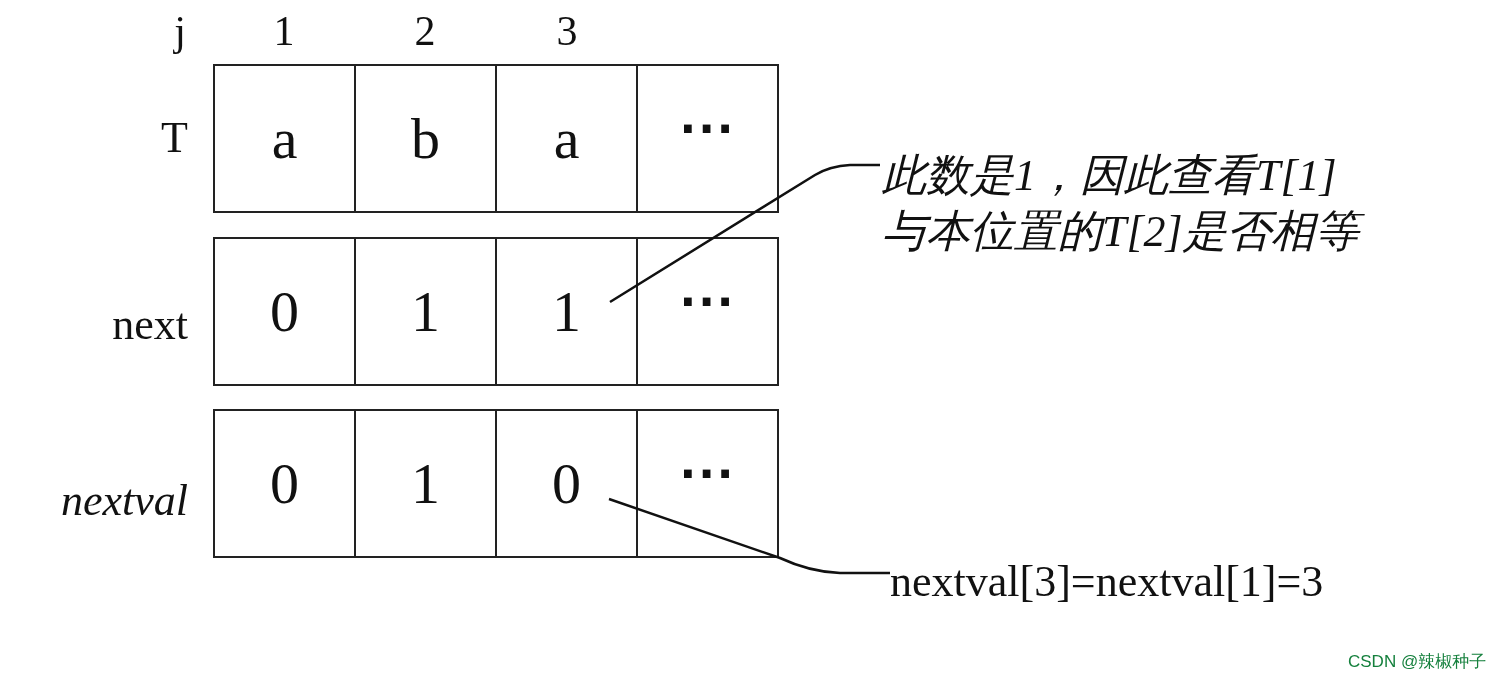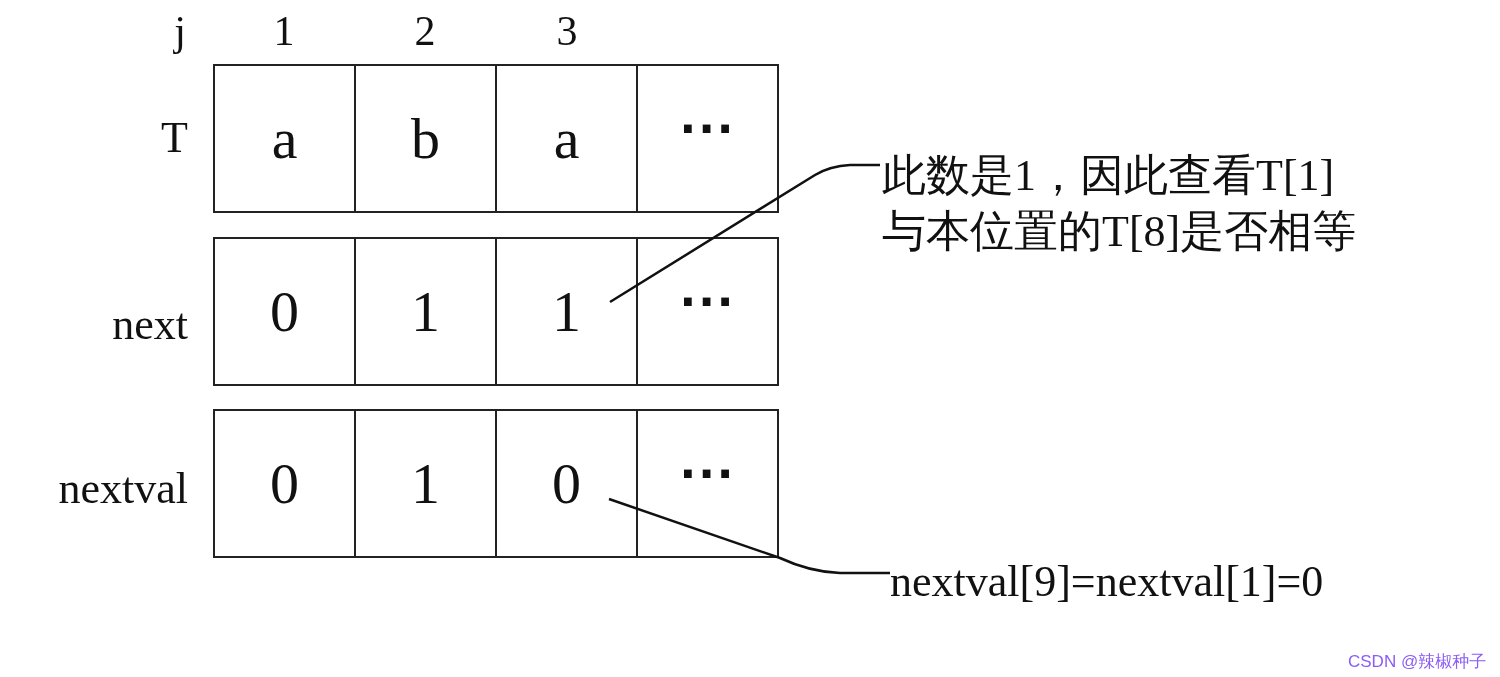--- a/index.html
+++ b/index.html
@@ -9,21 +9,21 @@
   .idx { font-size:42px; top:6px; width:60px; text-align:center; line-height:50px; }
   .rowlabel { font-size:44px; right:1312px; text-align:right; white-space:nowrap; line-height:50px; }
   .row { position:absolute; left:213px; width:566px; height:149px; border:2.5px solid #222;
          box-sizing:border-box; display:flex; }
   .cell { flex:1; border-right:2px solid #222; display:flex; align-items:center; justify-content:center;
           font-size:58px; }
   .cell:last-child { border-right:none; }
   .dots { font-size:44px; letter-spacing:2px; margin-top:-20px; font-family:"DejaVu Sans",sans-serif; font-weight:bold; }
   .note { font-size:44px; line-height:56px; white-space:nowrap;
           font-family:"Liberation Serif","DejaVu Serif",serif; }
-  .wm { font-size:17px; color:#8b5cf6; font-family:"Liberation Sans","DejaVu Sans",sans-serif; }
+  .wm { font-size:17px; color:#15803d; font-family:"Liberation Sans","DejaVu Sans",sans-serif; }
   svg { position:absolute; left:0; top:0; }
 </style>
 </head>
 <body>
 
 <div class="abs idx" style="left:150px;">j</div>
 <div class="abs idx" style="left:254px;">1</div>
 <div class="abs idx" style="left:395px;">2</div>
 <div class="abs idx" style="left:537px;">3</div>
 
@@ -40,36 +40,36 @@
 <div class="abs rowlabel" style="top:300px;">next</div>
 <div class="row" style="top:237px;">
   <div class="cell">0</div>
   <div class="cell">1</div>
   <div class="cell">1</div>
   <div class="cell">
       <span class="dots">···</span>
     </div>
 </div>
 
-<div class="abs rowlabel" style="top:464px;">nextval</div>
+<div class="abs rowlabel" style="top:476px;font-style:italic;">nextval</div>
 <div class="row" style="top:409px;">
   <div class="cell">0</div>
   <div class="cell">1</div>
   <div class="cell">0</div>
   <div class="cell">
       <span class="dots">···</span>
     </div>
 </div>
 
 <svg width="1500" height="677">
   <path d="M610,302 L815,175 Q830,166 850,165 L880,165" fill="none" stroke="#111" stroke-width="2.5"></path>
   <path d="M609,499 L780,558 Q810,572 840,573 L890,573" fill="none" stroke="#111" stroke-width="2.5"></path>
 </svg>
 
-<div class="abs note" style="left:882px; top:148px;">
+<div class="abs note" style="left:882px; top:148px;font-style:italic;">
   <div>此数是1，因此查看T[1]</div>
-  <div>与本位置的T[8]是否相等</div>
+  <div>与本位置的T[2]是否相等</div>
 </div>
 <div class="abs note" style="left:890px; top:554px;">
-  <div>nextval[9]=nextval[1]=0</div>
+  <div>nextval[3]=nextval[1]=3</div>
 </div>
 
 <div class="abs wm" style="left:1348px; top:650px;">CSDN @辣椒种子</div>
 
 </body></html>

